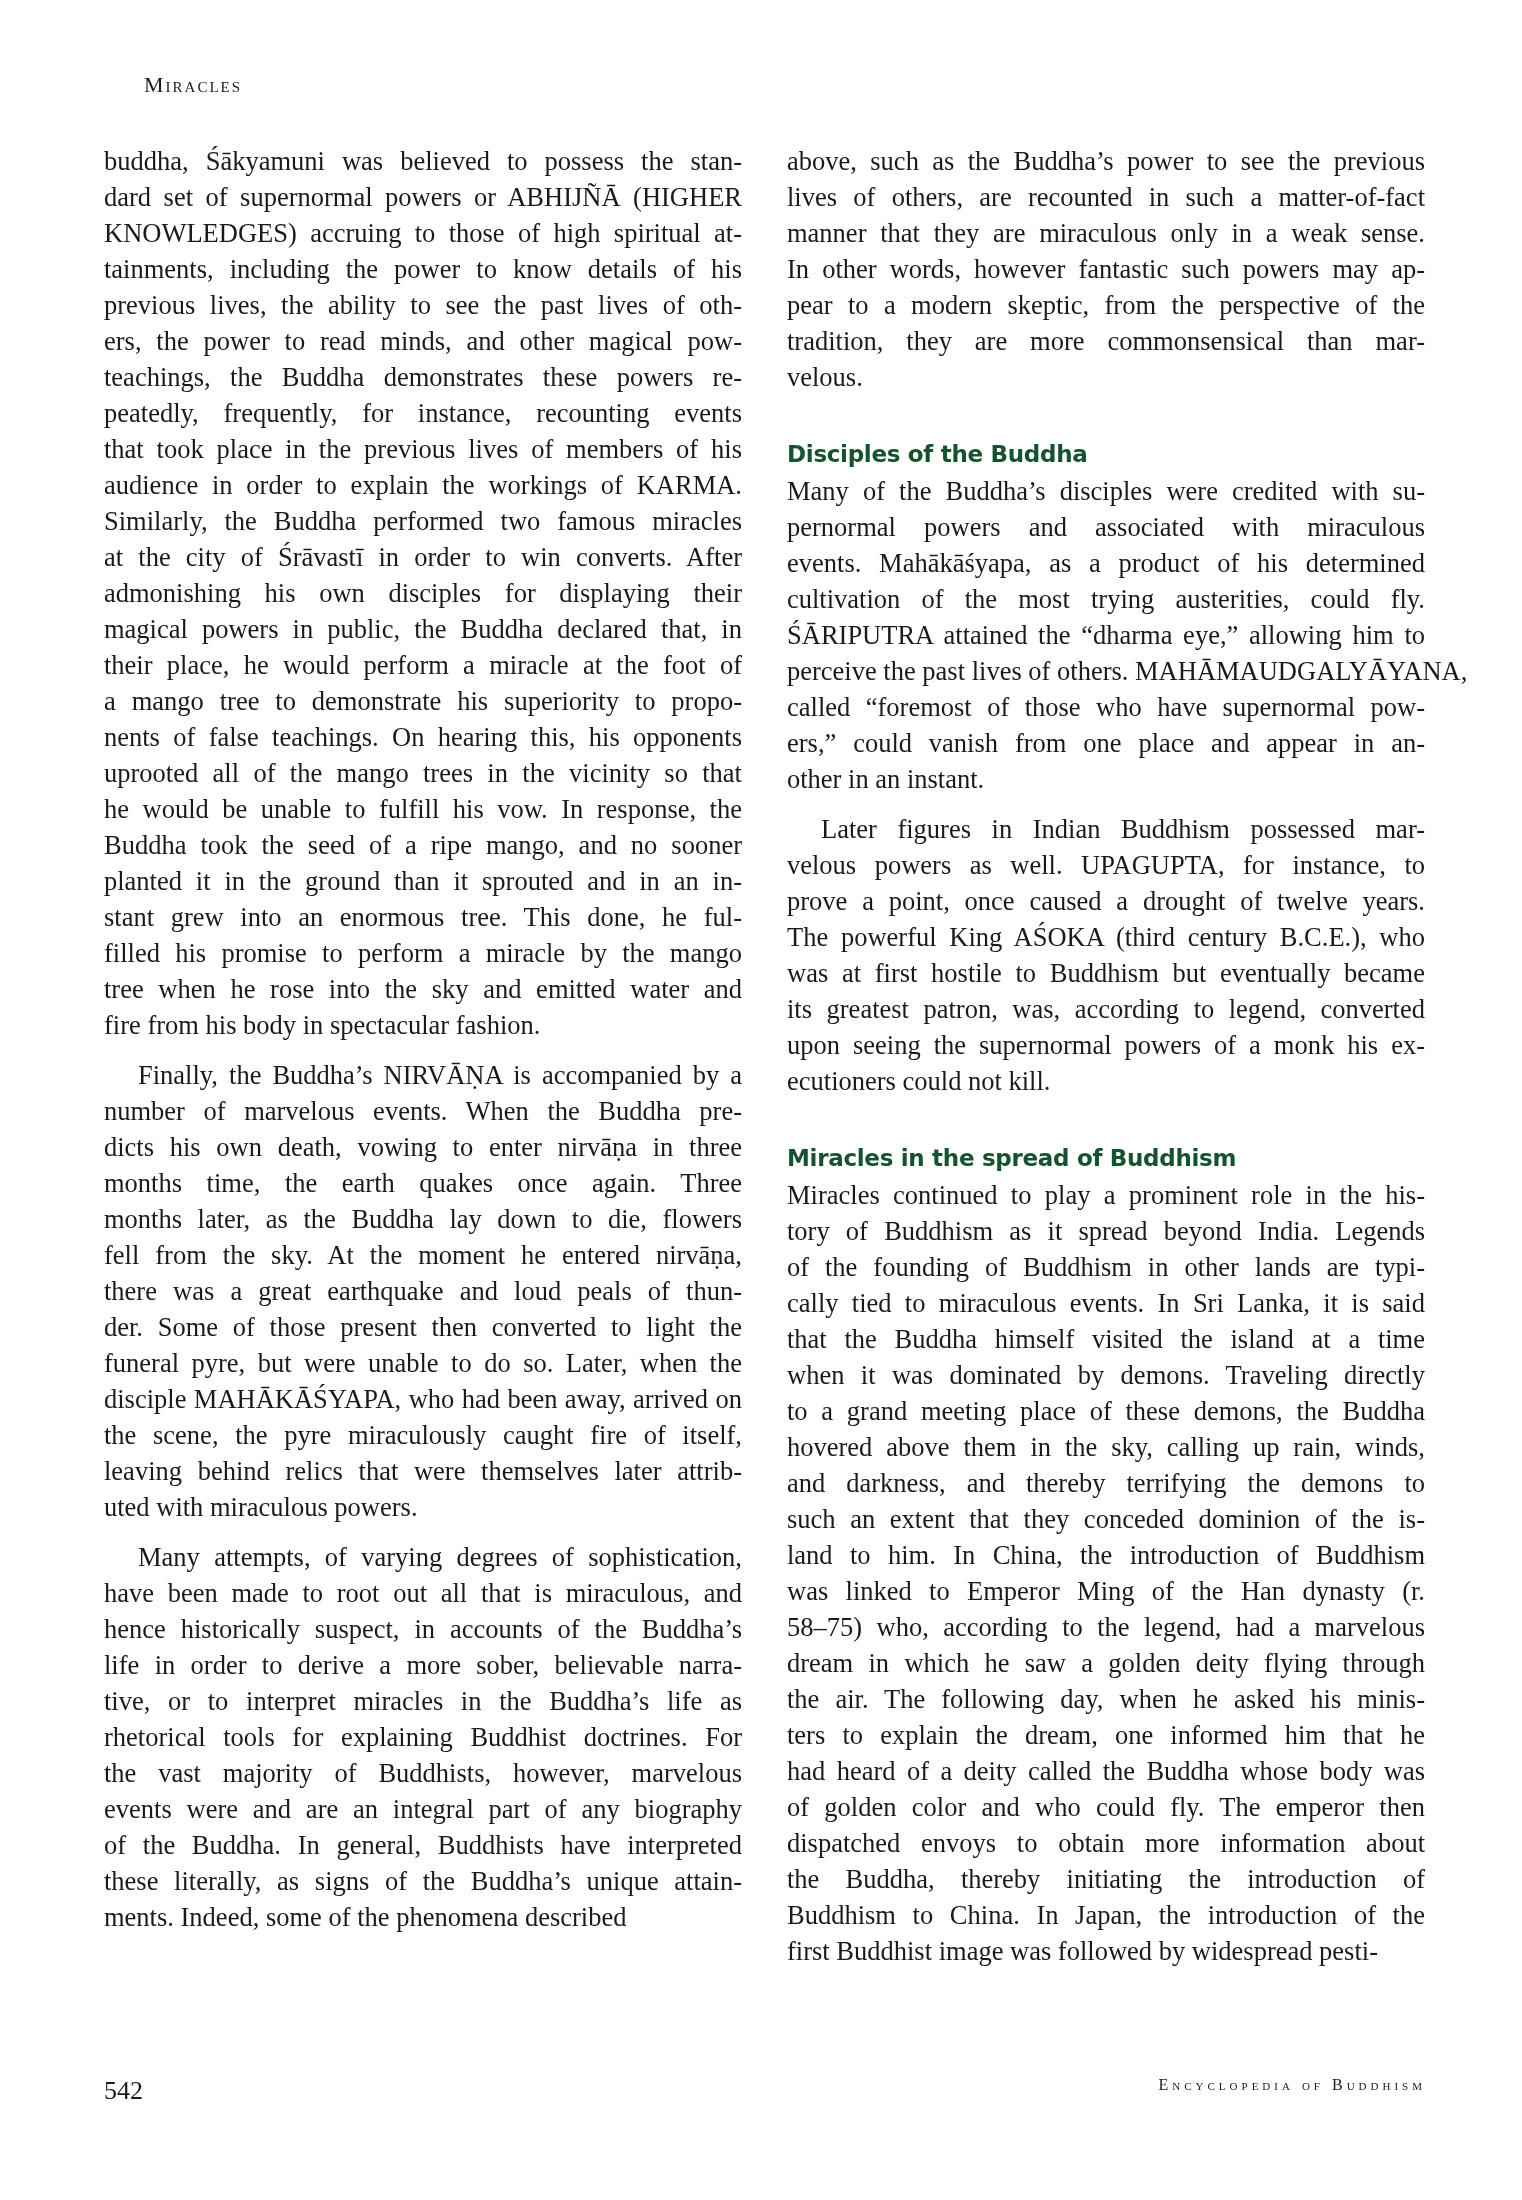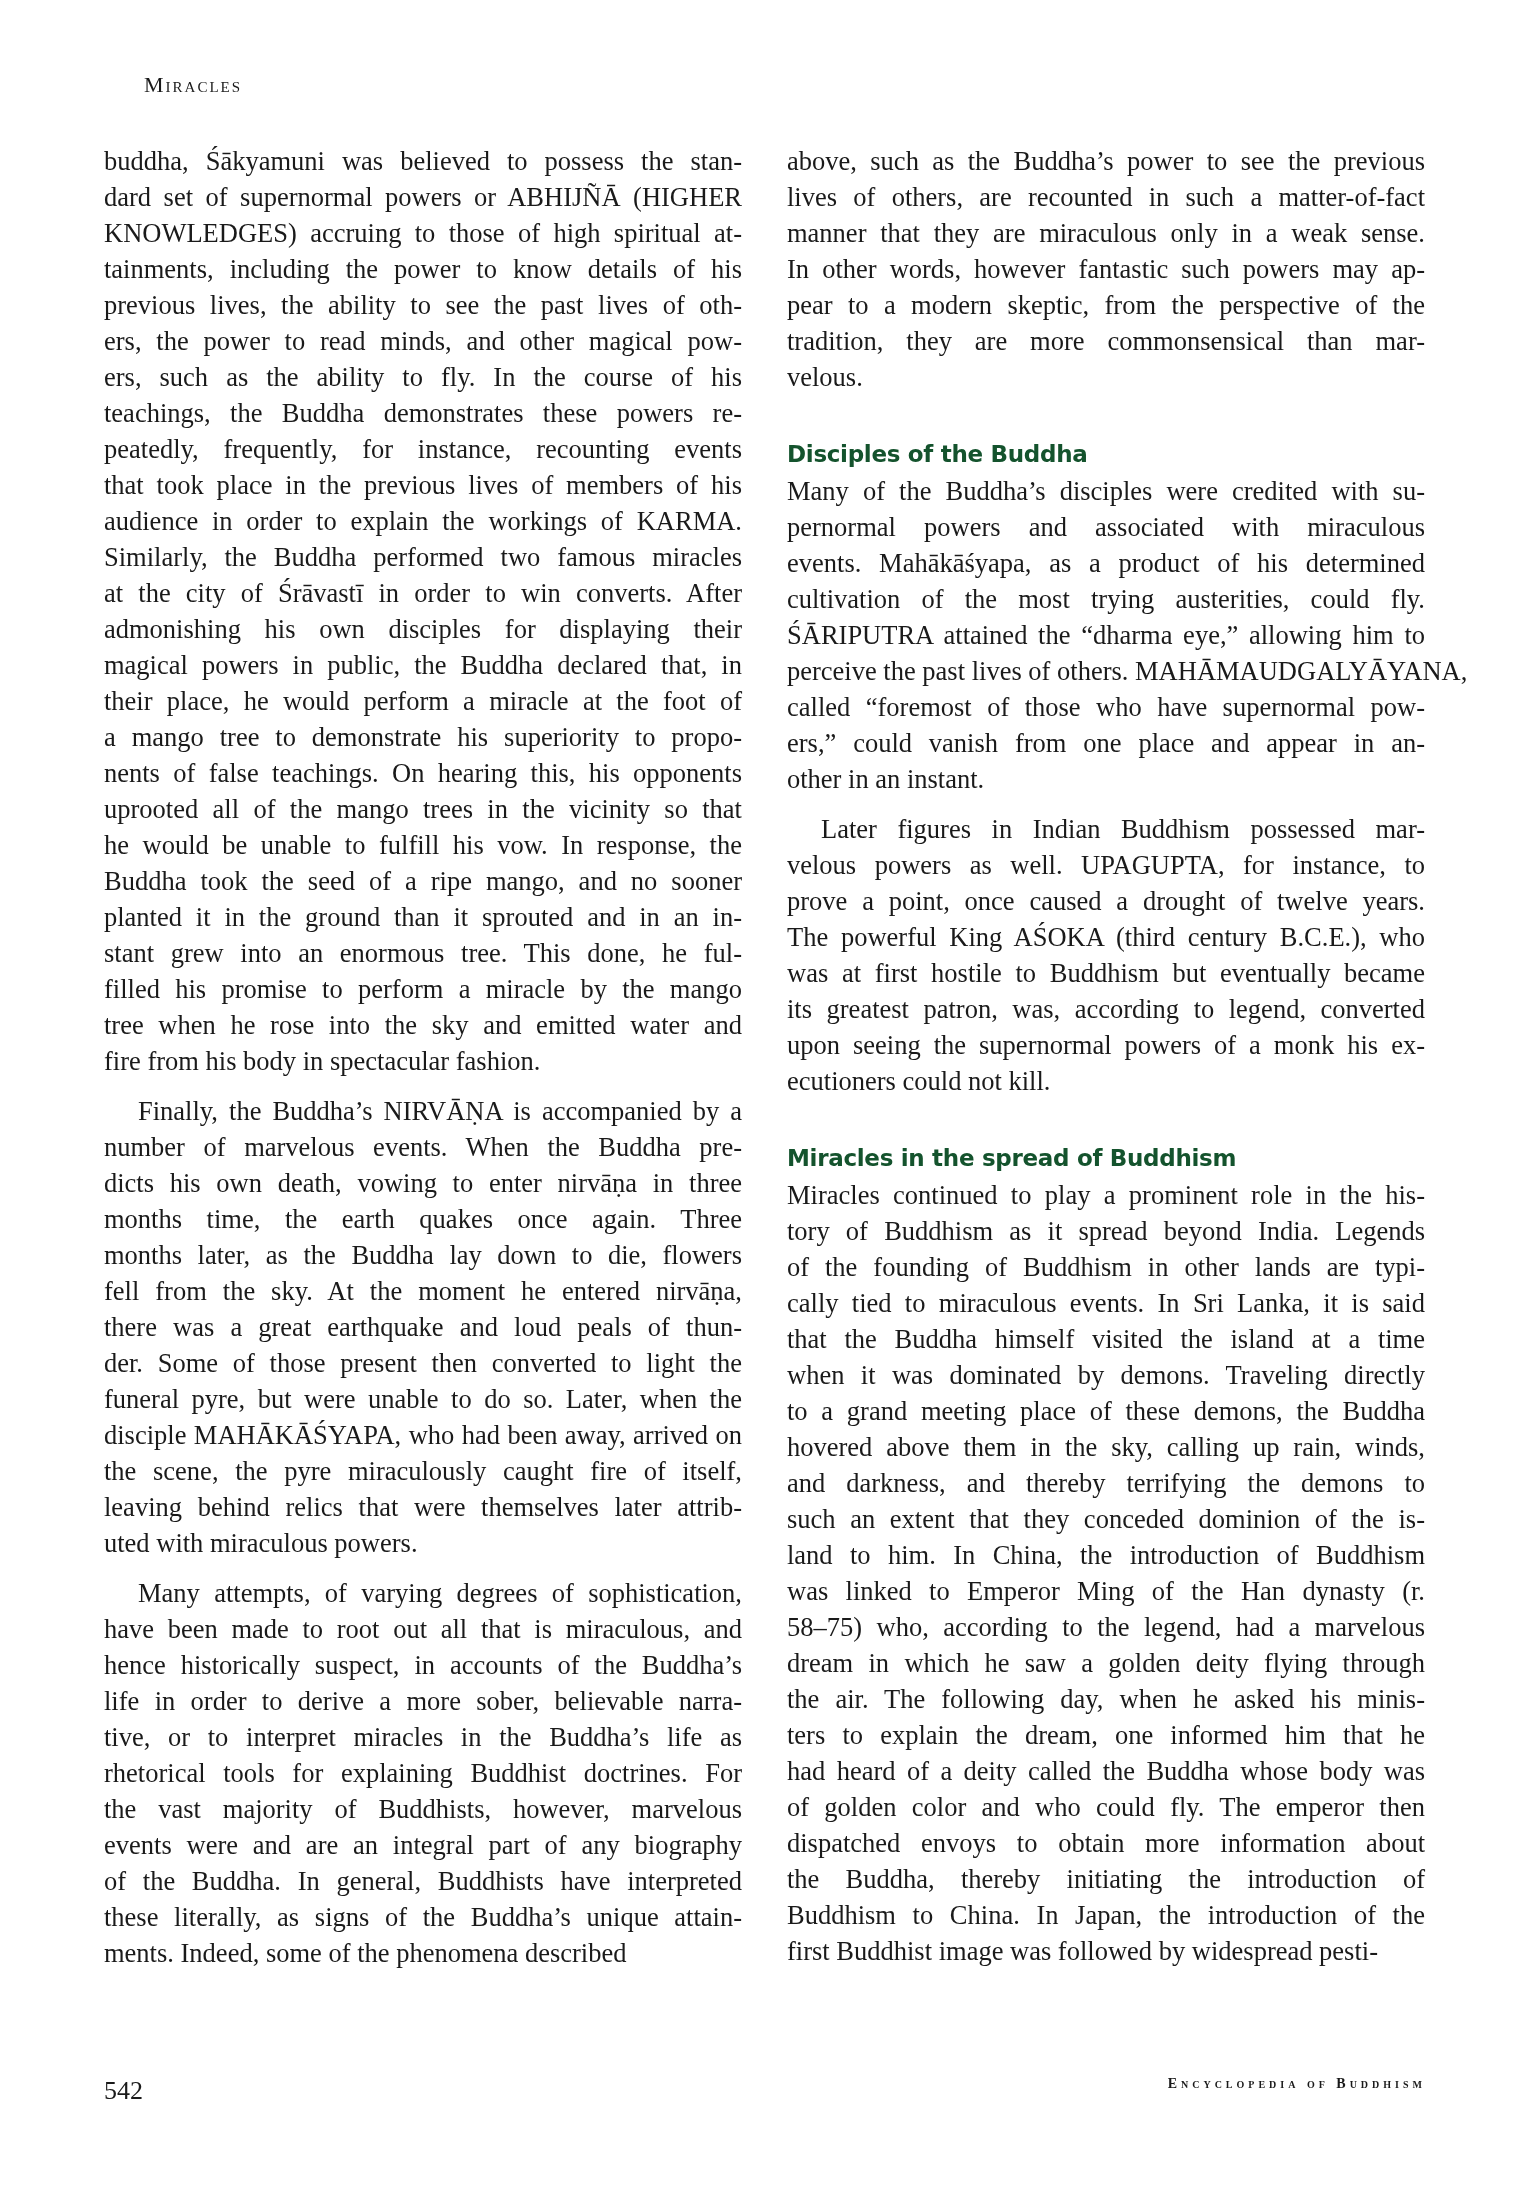--- a/index.html
+++ b/index.html
@@ -13,37 +13,36 @@
   .line { display: block; height: 36px; line-height: 36px; font-size: 26.5px;
           white-space: nowrap; text-align: justify; text-align-last: justify; }
   .line.last { text-align-last: left; }
   .line.indent { padding-left: 34px; }
   .para-gap { height: 14px; }
   .section-gap { height: 40px; }
   .heading { display: block; height: 38px; line-height: 38px;
              font-family: "DejaVu Sans", "Liberation Sans", sans-serif;
              font-weight: bold; font-size: 23px; letter-spacing: -0.3px; color: #14532d; }
   .footer-page { position: absolute; left: 104px; top: 2076px; font-size: 26px; }
-  .footer-title { position: absolute; right: 96px; top: 2076px; font-size: 14px;
-                  letter-spacing: 4px; font-variant: small-caps; font-weight: bold; }
+  .footer-title { position: absolute; right: 96px; top: 2076px; font-size: 16px;
+                  letter-spacing: 4px; font-variant: small-caps; }
 </style>
 </head>
 <body>
 
 <div class="running-head">Miracles</div>
 
 <div class="column" id="col-left">
     <div>
       <span class="line">buddha, Śākyamuni was believed to possess the stan-</span>
       <span class="line">dard set of supernormal powers or ABHIJÑĀ (HIGHER</span>
       <span class="line">KNOWLEDGES) accruing to those of high spiritual at-</span>
       <span class="line">tainments, including the power to know details of his</span>
       <span class="line">previous lives, the ability to see the past lives of oth-</span>
       <span class="line">ers, the power to read minds, and other magical pow-</span>
-      <span class="line">ers, such as the ability to fly. In the course of his</span>
       <span class="line">teachings, the Buddha demonstrates these powers re-</span>
       <span class="line">peatedly, frequently, for instance, recounting events</span>
       <span class="line">that took place in the previous lives of members of his</span>
       <span class="line">audience in order to explain the workings of KARMA.</span>
       <span class="line">Similarly, the Buddha performed two famous miracles</span>
       <span class="line">at the city of Śrāvastī in order to win converts. After</span>
       <span class="line">admonishing his own disciples for displaying their</span>
       <span class="line">magical powers in public, the Buddha declared that, in</span>
       <span class="line">their place, he would perform a miracle at the foot of</span>
       <span class="line">a mango tree to demonstrate his superiority to propo-</span>

